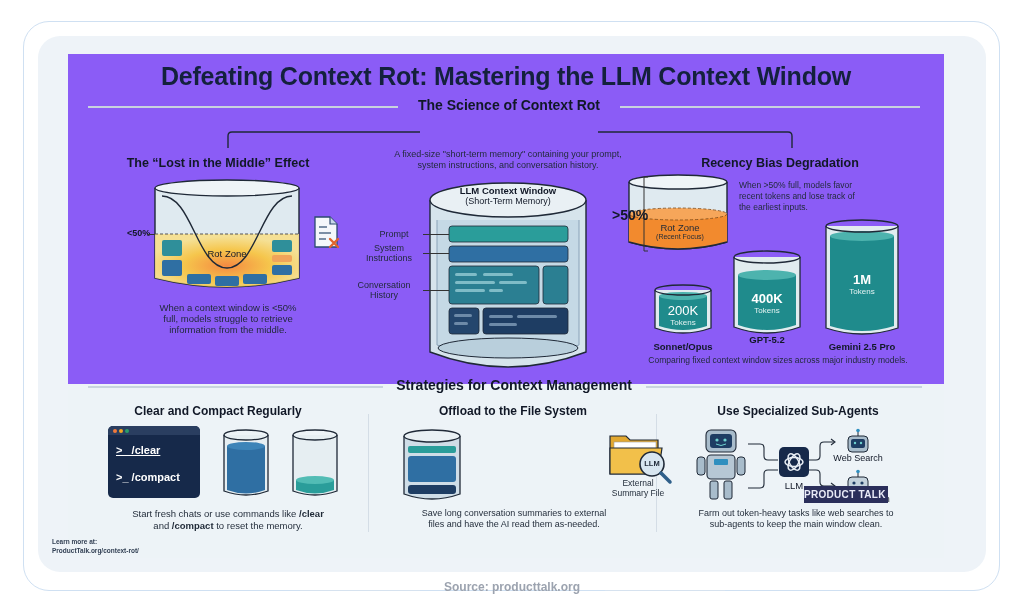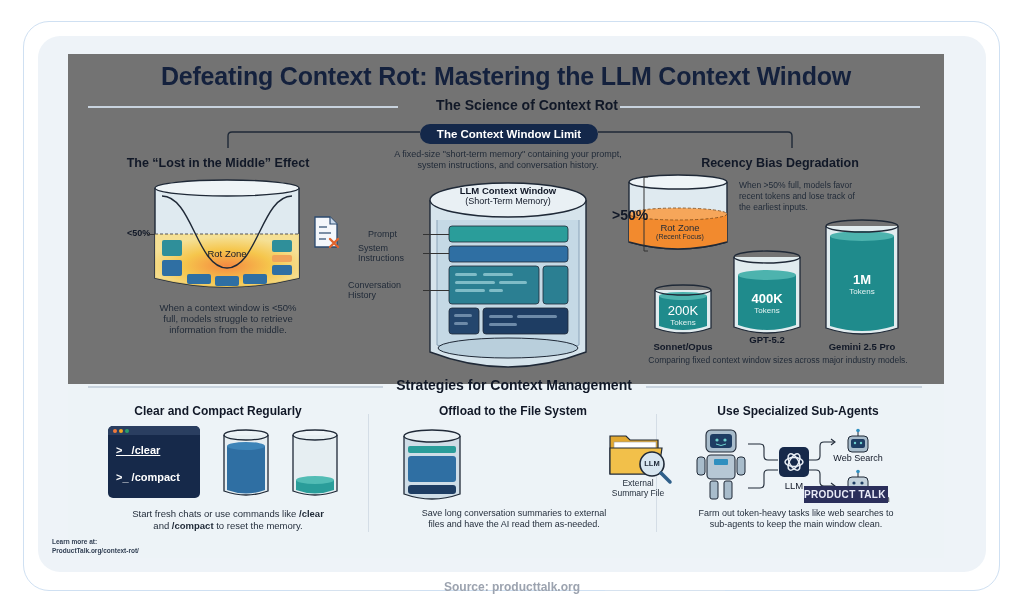--- a/index.html
+++ b/index.html
@@ -1,29 +1,29 @@
 <!DOCTYPE html>
 <html><head>
 <meta charset="utf-8">
 <style>
   html,body{margin:0;padding:0;}
   body{width:1024px;height:609px;background:#ffffff;position:relative;overflow:hidden;font-family:"Liberation Sans",sans-serif;color:#111827;}
   .card{position:absolute;left:23px;top:21px;width:977px;height:570px;border:1.5px solid #cfe0f2;border-radius:26px;box-sizing:border-box;background:#fff;}
   .panel{position:absolute;left:38px;top:36px;width:948px;height:536px;background:#eef3f8;border-radius:22px;}
-  .info{position:absolute;left:68px;top:54px;width:876px;height:504px;background:#737373;overflow:hidden;}
+  .info{position:absolute;left:68px;top:54px;width:876px;height:504px;background:#8b5cf6;overflow:hidden;}
   .bottom-band{position:absolute;left:0;top:330px;width:876px;height:174px;background:#edf3f7;}
   .abs{position:absolute;}
   .title{left:0;top:8px;width:876px;text-align:center;font-weight:bold;font-size:25px;color:#14213d;letter-spacing:-0.2px;}
   .sec-head{font-weight:bold;font-size:14px;color:#111827;text-align:center;}
   .rule{position:absolute;height:1.5px;background:#c8d3de;}
   .pill{left:352px;top:70px;width:178px;height:20px;background:#14284a;color:#fff;border-radius:11px;font-size:11.5px;font-weight:bold;text-align:center;line-height:20px;}
   .h3{font-weight:bold;font-size:12.5px;color:#111827;text-align:center;}
   .cap{font-size:9.5px;color:#1f2937;text-align:center;line-height:11.5px;}
   .small{font-size:8.5px;color:#1f2937;}
-  .lbl{font-size:9px;color:#1f2937;text-align:left;line-height:10px;}
+  .lbl{font-size:9px;color:#1f2937;text-align:center;line-height:10px;}
   .sep{position:absolute;width:1px;background:#d4dde6;}
   .badge{left:804px;top:486px;width:84px;height:17px;background:#2b2f5b;color:#e9ebf7;font-size:10px;font-weight:bold;text-align:left;line-height:17px;letter-spacing:0.3px;}
   .source{left:0;top:580px;width:1024px;text-align:center;font-size:12px;font-weight:bold;color:#9ca3af;}
   .src-line{position:absolute;top:590px;height:1px;background:#d6e2ef;}
   .learn{left:52px;top:537px;font-size:6.5px;font-weight:bold;color:#334155;line-height:9px;}
   .term{left:40px;top:372px;width:92px;height:72px;background:#16294a;border-radius:5px;}
   .term-bar{height:9px;background:#2a3e60;border-radius:5px 5px 0 0;position:relative;}
   .dot{position:absolute;top:2.5px;width:4px;height:4px;border-radius:50%;}
   .cmd{position:absolute;left:8px;color:#fff;font-weight:bold;font-size:11px;}
 </style>
@@ -33,27 +33,26 @@
 <div class="card"></div>
 <div class="panel"></div>
 
 <div class="info">
   <div class="bottom-band"></div>
 
   <div class="abs title">Defeating Context Rot: Mastering the LLM Context Window</div>
 
   <div class="rule" style="left:20px;top:52px;width:310px;"></div>
   <div class="rule" style="left:552px;top:52px;width:300px;"></div>
-  <div class="abs sec-head" style="left:348px;top:43px;width:222px;">The Science of Context Rot</div>
+  <div class="abs sec-head" style="left:330px;top:43px;width:222px;">The Science of Context Rot</div>
 
   <svg class="abs" style="left:158px;top:74px;" width="568" height="22">
     <path d="M2 20 V8 Q2 4 6 4 H194" fill="none" stroke="#1f2937" stroke-width="1.4"></path>
     <path d="M372 4 H562 Q566 4 566 8 V20" fill="none" stroke="#1f2937" stroke-width="1.4"></path>
   </svg>
-  <div class="abs pill">The Context Window Limit</div>
   <div class="abs cap" style="left:290px;top:95px;width:300px;font-size:9px;">A fixed-size "short-term memory" containing your prompt,</div>
   <div class="abs cap" style="left:290px;top:106px;width:300px;font-size:9px;">system instructions, and conversation history.</div>
 
   <div class="abs h3" style="left:50px;top:102px;width:200px;">The “Lost in the Middle” Effect</div>
   <svg class="abs" style="left:84px;top:124px;" width="150" height="118">
     <defs>
       <radialGradient id="rg1" cx="50%" cy="60%" r="55%">
         <stop offset="0%" stop-color="#f77f2e"></stop>
         <stop offset="55%" stop-color="#f8c23a"></stop>
         <stop offset="100%" stop-color="#f7df8b"></stop>

